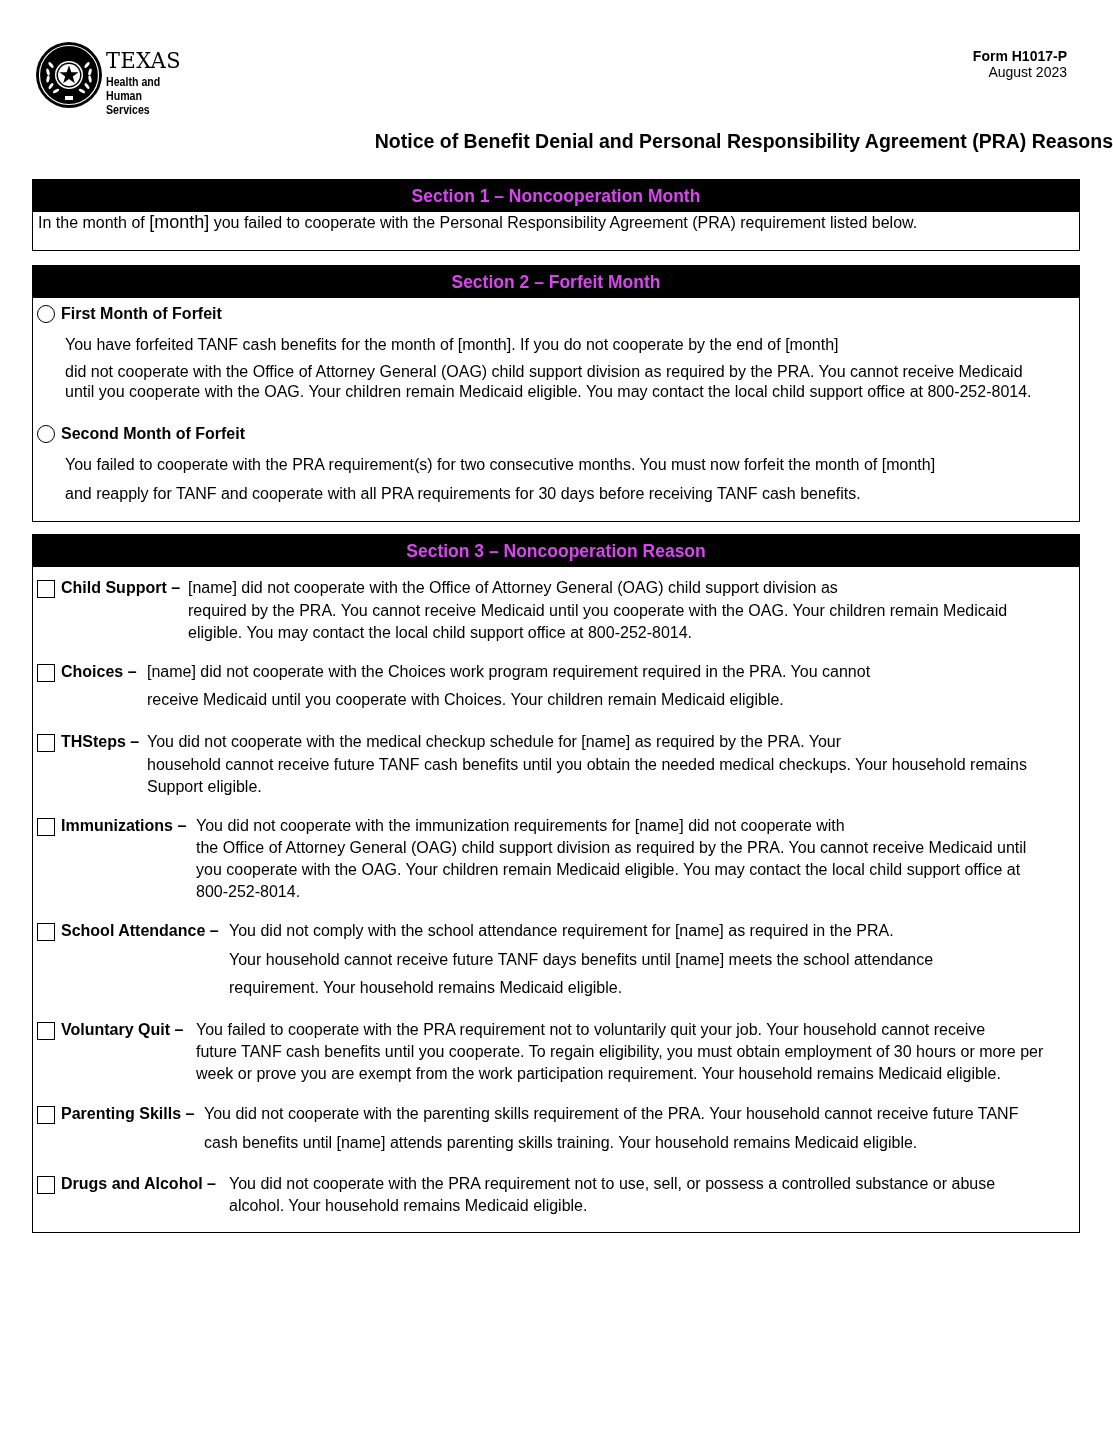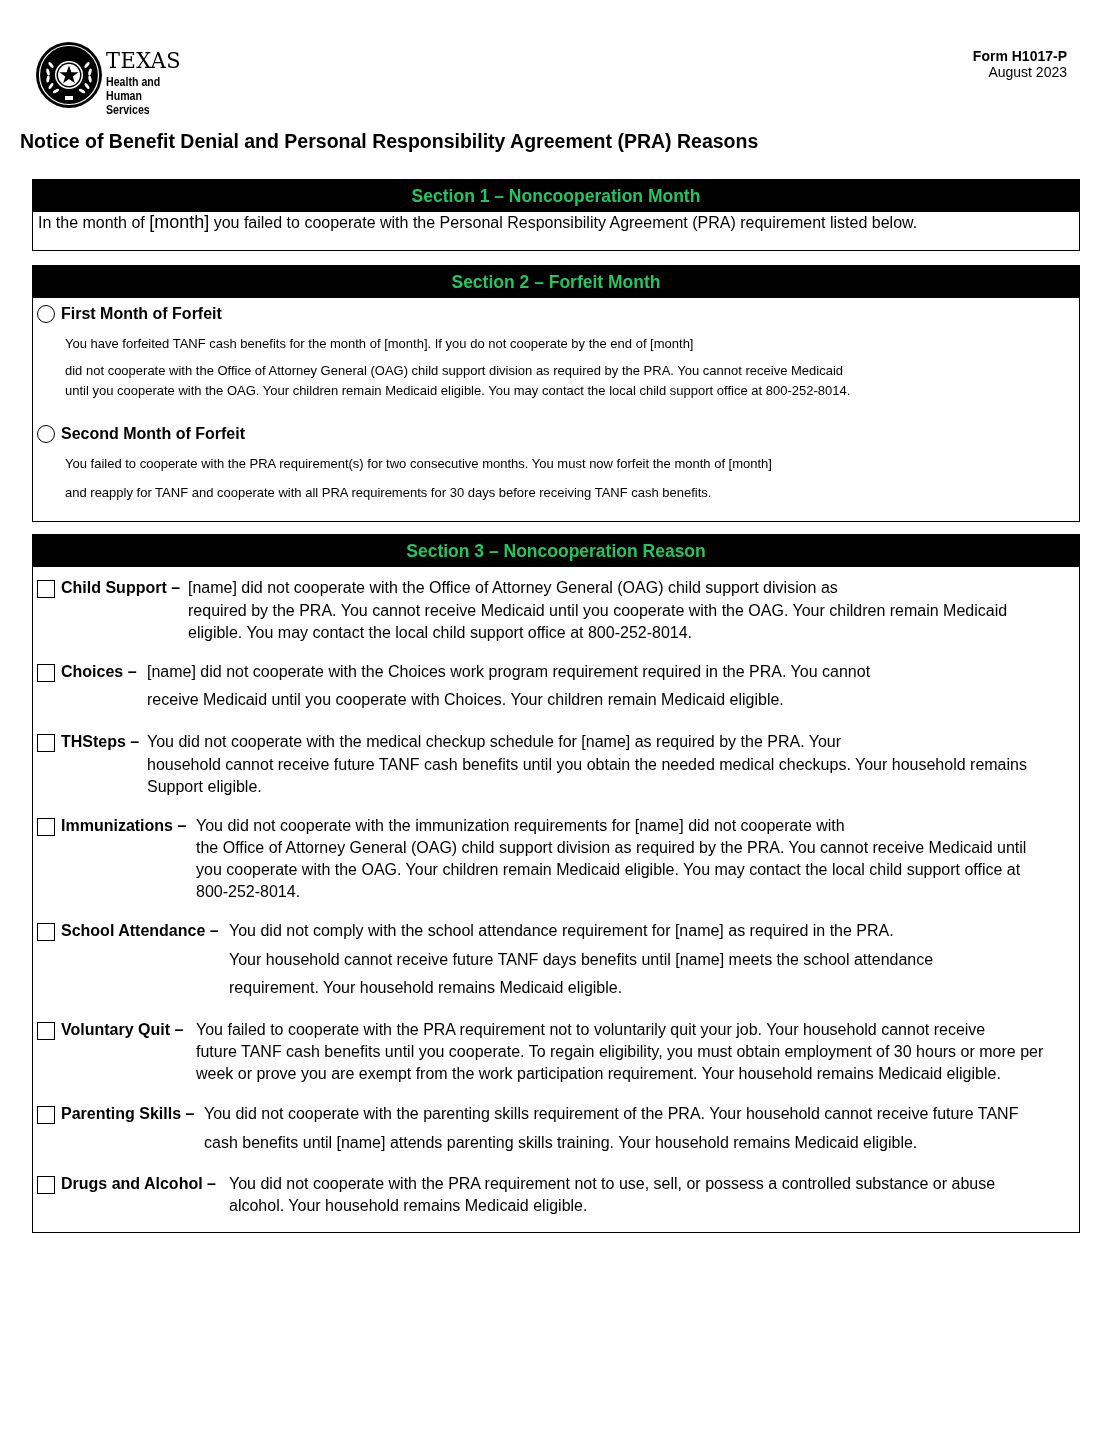--- a/index.html
+++ b/index.html
@@ -9,33 +9,33 @@
   .logo { position: absolute; left: 35px; top: 41px; width: 180px; height: 70px; }
   .seal { position: absolute; left: 0; top: 0; width: 68px; height: 68px; }
   .logo-text { position: absolute; left: 71px; top: 9px; line-height: 1; }
   .logo-texas { font-family: "DejaVu Serif", serif; font-size: 22px; letter-spacing: 0.5px; transform: scaleX(0.95); transform-origin: left; display:block; }
   .logo-sub { font-size: 12.5px; font-weight: bold; display:block; margin-top: 3px; line-height: 14px; transform: scaleX(0.85); transform-origin: left; }
 
   .form-id { position: absolute; right: 46px; top: 48px; text-align: right; font-size: 14px; line-height: 16px; }
   .form-id .num { font-weight: bold; display:block;text-align:center; }
   .form-id .date { display:block; }
 
-  .doc-title { position: absolute; left: 0; right: 0; top: 130px; text-align: left; font-weight: bold; font-size: 19.5px; margin-left: 20px; }
+  .doc-title { position: absolute; left: 0; right: 0; top: 130px; text-align: right; font-weight: bold; font-size: 19.5px; }
 
   .section { position: absolute; left: 32px; width: 1048px; border: 1.5px solid #000; }
-  .sec-head { background: #000; color: #22c55e; text-align: center; font-weight: bold; font-size: 17.5px; height: 32px; line-height: 32px; }
+  .sec-head { background: #000; color: #d946ef; text-align: center; font-weight: bold; font-size: 17.5px; height: 32px; line-height: 32px; }
   .sec1 { top: 179px; height: 72px; }
   .sec1 .body { padding: 0 5px; font-size: 16px; line-height: 20px; }
   .sec1 .ph { font-size: 18px; }
   .sec2 { top: 265px; height: 257px; }
   .sec3 { top: 534px; height: 699px; }
 
   .radio-row { position: absolute; left: 4px; display: flex; align-items: center; font-weight: bold; font-size: 16px; }
   .radio { width: 18px; height: 18px; border: 1.3px solid #000; border-radius: 50%; margin-right: 6px; display:inline-block; }
-  .para { position: absolute; left: 32px; font-size: 13px; }
+  .para { position: absolute; left: 32px; font-size: 16px; }
 
   .reason { position: absolute; left: 4px; right: 6px; font-size: 16px; }
   .cb { position: absolute; left: 0; top: 1px; width: 18px; height: 18px; border: 1.3px solid #000; }
   .rlabel { position: absolute; left: 24px; top: 0; font-weight: bold; white-space: nowrap; }
   .rline { position: absolute; white-space: nowrap; }
 </style>
 </head>
 <body>
 
 <div class="logo">

